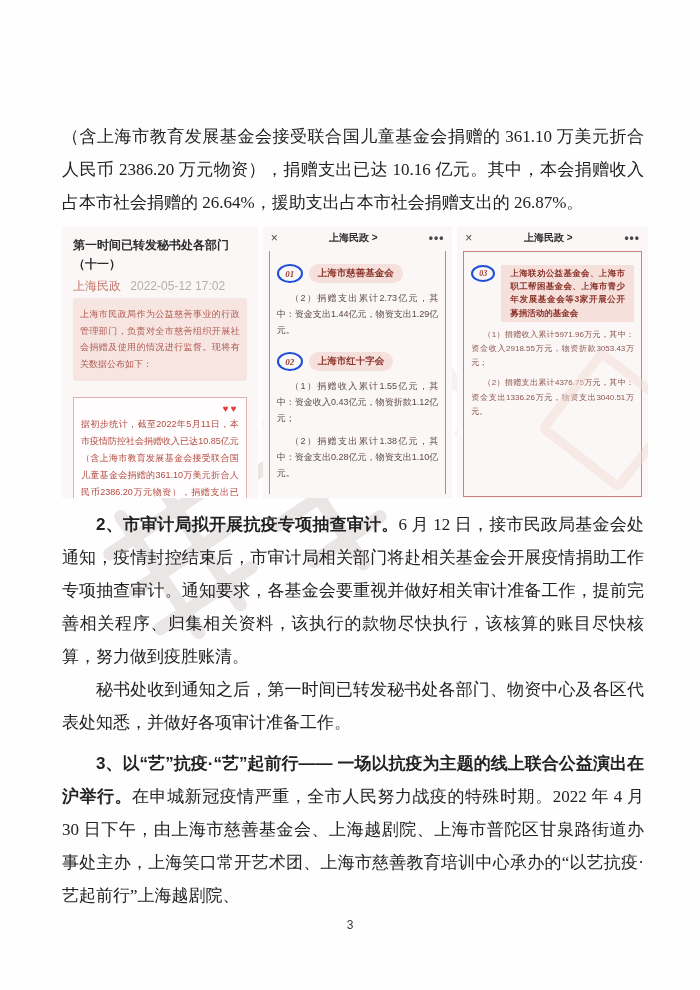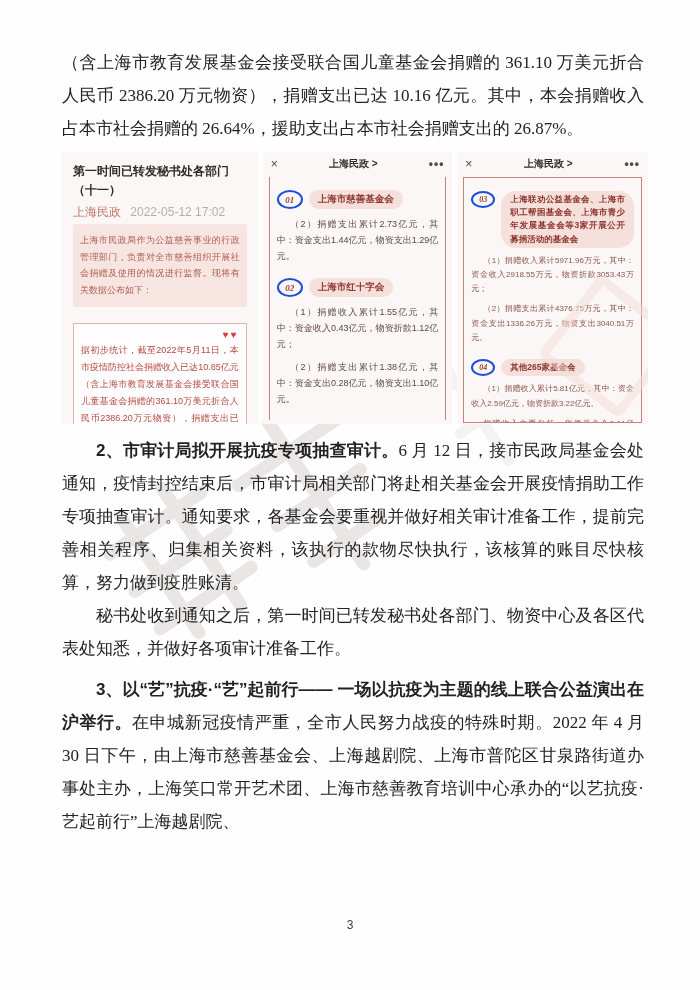--- a/index.html
+++ b/index.html
@@ -5,21 +5,21 @@
   html,body{margin:0;padding:0;background:#ffffff;}
   .page{
     position:relative;width:700px;height:990px;background:#fefefe;overflow:hidden;
     font-family:"Liberation Serif","DejaVu Serif",serif;color:#1f1f1f;
   }
   
   .body-text{
     margin:0 56px 0 62px;font-size:17px;line-height:33px;text-align:justify;
     color:#222;position:relative;z-index:2;
   }
-  .p1{padding-top:46px;}
+  .p1{padding-top:120px;}
   .indent{text-indent:34px;}
   .lead{font-weight:700;font-family:"Liberation Sans","DejaVu Sans",sans-serif;}
   .mt10{margin-top:10px;}
   .mt8{margin-top:8px;}
   
   .cards-row{
     display:flex;gap:5px;margin:7px 0 0 62px;width:586px;height:272px;
     overflow:hidden;position:relative;z-index:2;
     font-family:"Liberation Sans","DejaVu Sans",sans-serif;
   }
@@ -58,21 +58,21 @@
   .wc-num{
     flex:0 0 auto;display:inline-flex;justify-content:center;align-items:center;
     min-width:22px;height:15px;border:2px solid #1d4ed8;border-radius:50%;
     color:#9c4038;font-style:italic;font-weight:700;font-size:9px;
     font-family:"Liberation Serif",serif;
   }
   .wc-pill{
     background:#f5e0dc;color:#8e352c;font-weight:700;font-size:9.5px;
     padding:2px 9px;border-radius:10px;line-height:1.55;
   }
-  .wc-pill.block{border-radius:15px;text-align:justify;}
+  .wc-pill.block{border-radius:0;text-align:justify;}
   .wc-item{
     margin:7px 0;font-size:9px;line-height:1.78;color:#5d4742;text-align:justify;
     text-indent:1.5em;
   }
   .right .wc-item{font-size:8px;color:#8d554d;margin:6px 0;}
   .right .wc-pill{font-size:8.5px;}
   .right .wc-num{min-width:20px;height:13px;font-size:8px;}
   .sec-gap{margin-top:14px;}
   
   .stamp{
@@ -172,29 +172,20 @@
       </div>
       <div class="wc-box closed">
         <div>
           <div class="wc-badge-row">
             <span class="wc-num">03</span>
             <span class="wc-pill block">上海联劝公益基金会、上海市职工帮困基金会、上海市青少年发展基金会等3家开展公开募捐活动的基金会</span>
           </div>
           <p class="wc-item">（1）捐赠收入累计5971.96万元，其中：资金收入2918.55万元，物资折款3053.43万元；</p>
           <p class="wc-item">（2）捐赠支出累计4376.75万元，其中：资金支出1336.26万元，物资支出3040.51万元。</p>
         </div>
-        <div class="sec-gap">
-          <div class="wc-badge-row">
-            <span class="wc-num">04</span>
-            <span class="wc-pill">其他265家基金会</span>
-          </div>
-          <p class="wc-item">（1）捐赠收入累计5.81亿元，其中：资金收入2.59亿元，物资折款3.22亿元。</p>
-          <p class="wc-item">捐赠收入主要包括：华侨基金会0.44亿元，复星基金会0.33亿元，老年基金会0.27亿元，33家高校教育基金会2.41亿元，其他167家基金会2.36亿元。</p>
-
-        </div>
       </div>
       <div class="stamp"></div>
     </div>
   </div>
 
   <p class="body-text indent mt10">
     <span class="lead">2、市审计局拟开展抗疫专项抽查审计。</span><span>6 月 12 日，接市民政局基金会处通知，疫情封控结束后，市审计局相关部门将赴相关基金会开展疫情捐助工作专项抽查审计。通知要求，各基金会要重视并做好相关审计准备工作，提前完善相关程序、归集相关资料，该执行的款物尽快执行，该核算的账目尽快核算，努力做到疫胜账清。</span>
   </p>
 
   <p class="body-text indent">秘书处收到通知之后，第一时间已转发秘书处各部门、物资中心及各区代表处知悉，并做好各项审计准备工作。</p>

